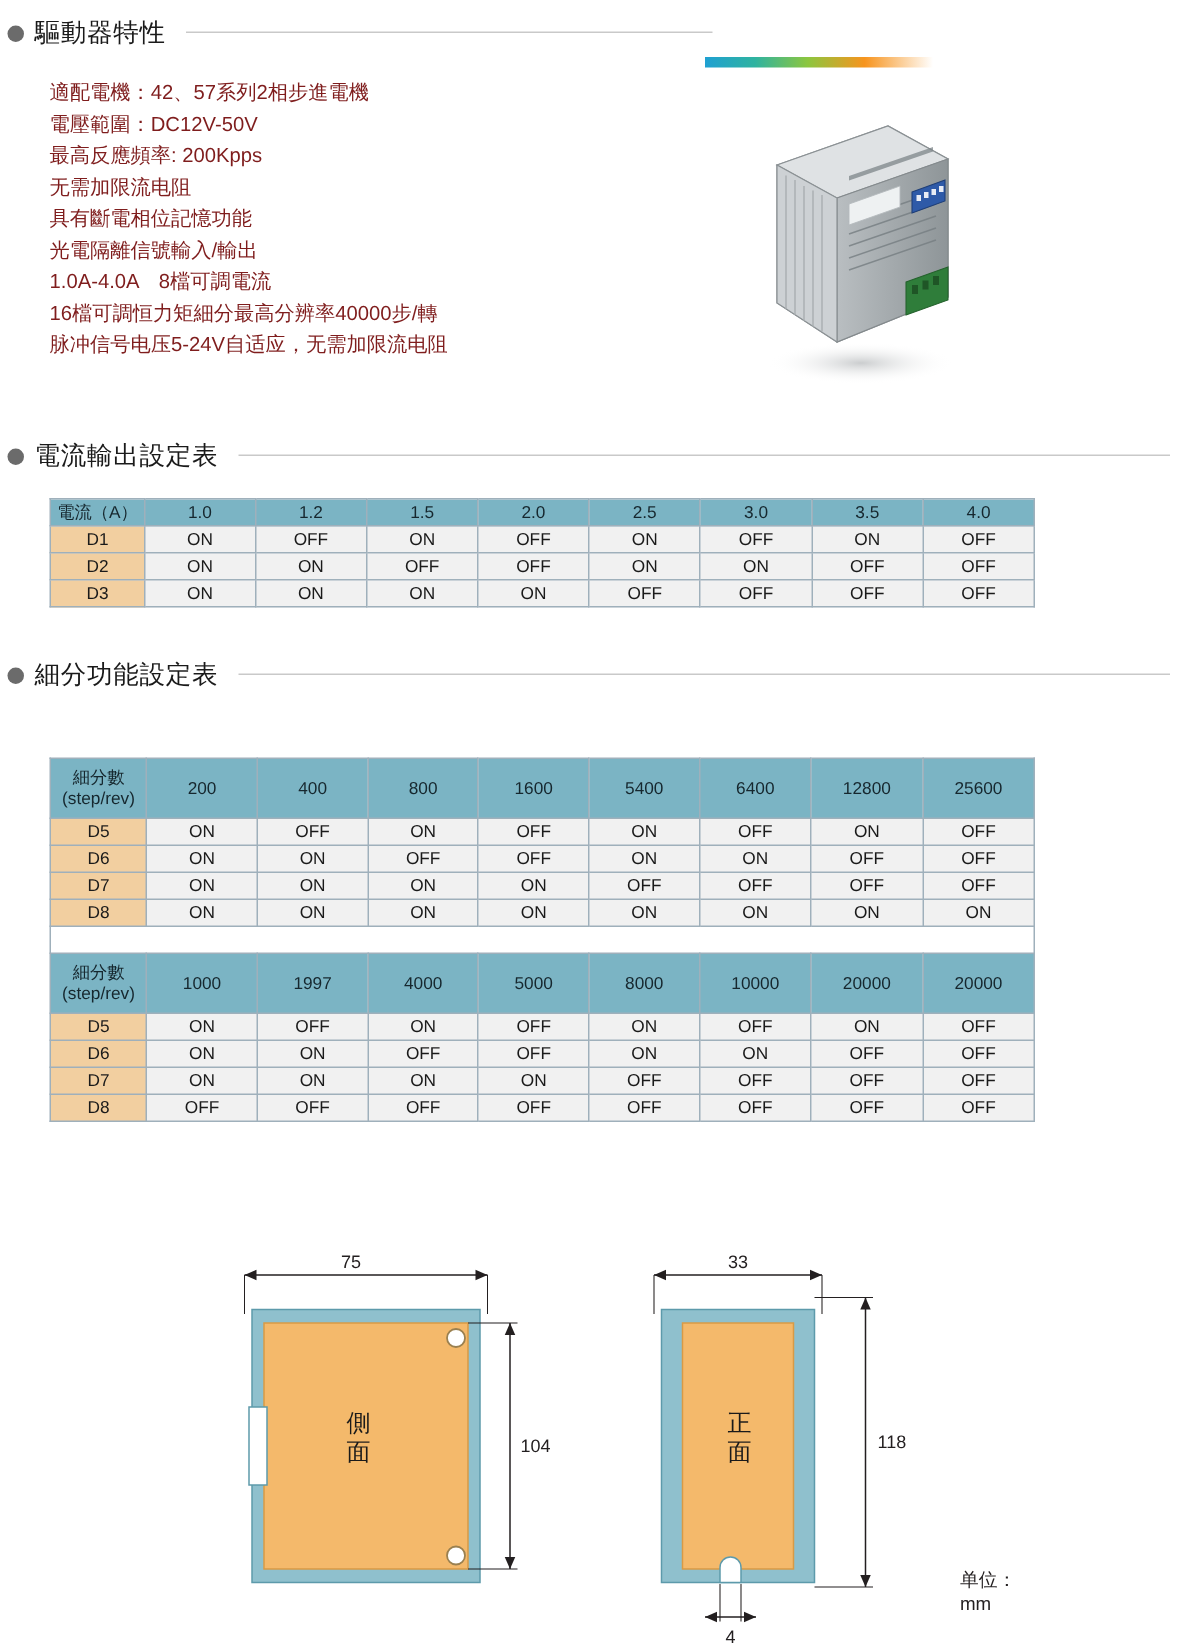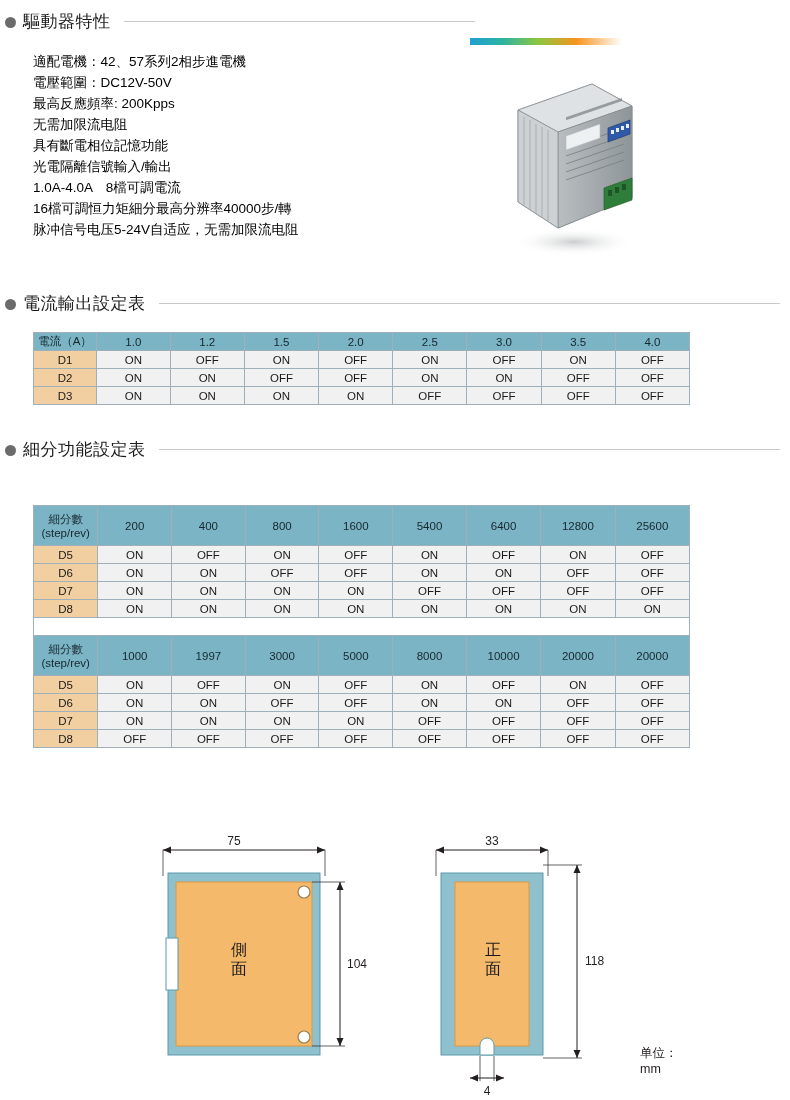--- a/index.html
+++ b/index.html
@@ -40,21 +40,21 @@
     background: #c9c9c9;
     margin-left: 6px;
   }
 
   
   #sec-features { position:absolute; left: 5px; top: 10px; width: 470px; }
   .feat-list {
     margin: 18px 0 0 28px;
     font-size: 13.5px;
     line-height: 21px;
-    color: #000000;
+    color: #7f1d1d;
   }
   .feat-list div { white-space: nowrap; }
 
   
   .grad-bar {
     position: absolute;
     left: 470px; top: 38px;
     width: 152px; height: 7px;
     background: linear-gradient(to right,#1fa0d2 0%, #2fb3a0 22%, #8cc63f 45%, #f7941e 70%, #ffffff 100%);
   }
@@ -337,21 +337,21 @@
       <td colspan="9"></td>
     </tr>
 
     <tr>
       <td class="hdr w-lab hdr-tall">
         <span class="l1">細分數</span>
         <span class="l2">(step/rev)</span>
       </td>
       <td class="hdr w-col hdr-tall">1000</td>
       <td class="hdr w-col hdr-tall">1997</td>
-      <td class="hdr w-col hdr-tall">3000</td>
+      <td class="hdr w-col hdr-tall">4000</td>
       <td class="hdr w-col hdr-tall">5000</td>
       <td class="hdr w-col hdr-tall">8000</td>
       <td class="hdr w-col hdr-tall">10000</td>
       <td class="hdr w-col hdr-tall">20000</td>
       <td class="hdr w-col hdr-tall">20000</td>
     </tr>
     <tr>
       <td class="rowlab">D5</td>
       <td class="val">ON</td>
       <td class="val">OFF</td>

